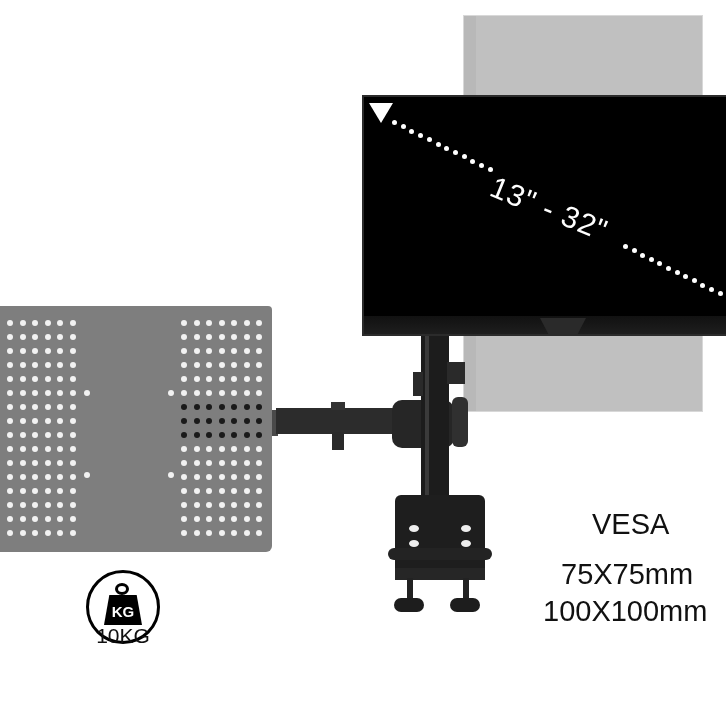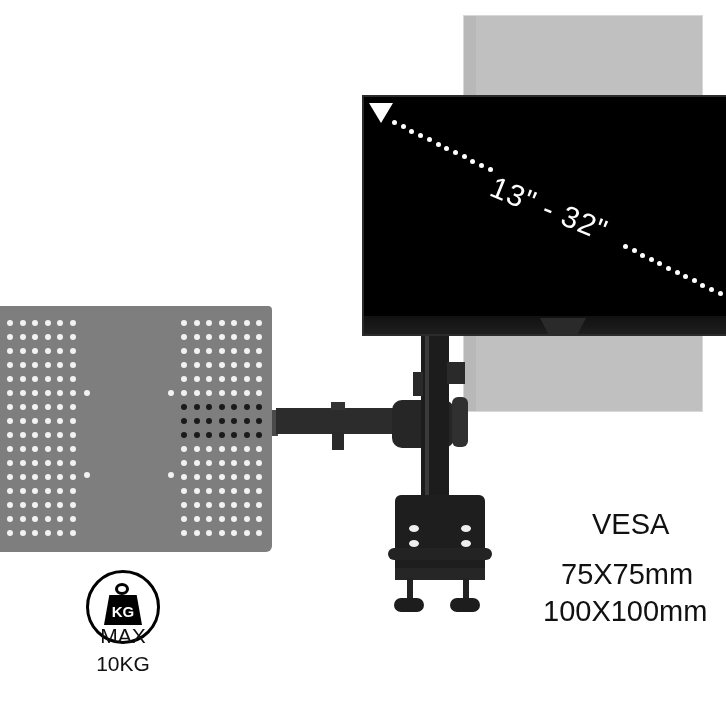--- a/index.html
+++ b/index.html
@@ -295,21 +295,20 @@
 <div class="abs monitor" id="monitor"></div>
 <div class="abs bezel"></div>
 <div class="abs stand-notch"></div>
 <div class="abs tri"></div>
 <div class="abs size-label">13" - 32"</div>
 
 <div class="abs badge"></div>
 <div class="abs kg-ring"></div>
 <div class="abs kg-body">KG</div>
 <div class="abs max-label">
-  <div>MAX</div>
   <div>10KG</div>
 </div>
 
 <div class="abs vesa">VESA</div>
 <div class="abs vesa1">75X75mm</div>
 <div class="abs vesa2">100X100mm</div>
 
 <span class="mdot abs" style="left: 392px; top: 120px;"></span>
 <span class="mdot abs" style="left: 400.7px; top: 124.3px;"></span>
 <span class="mdot abs" style="left: 409.4px; top: 128.6px;"></span>

